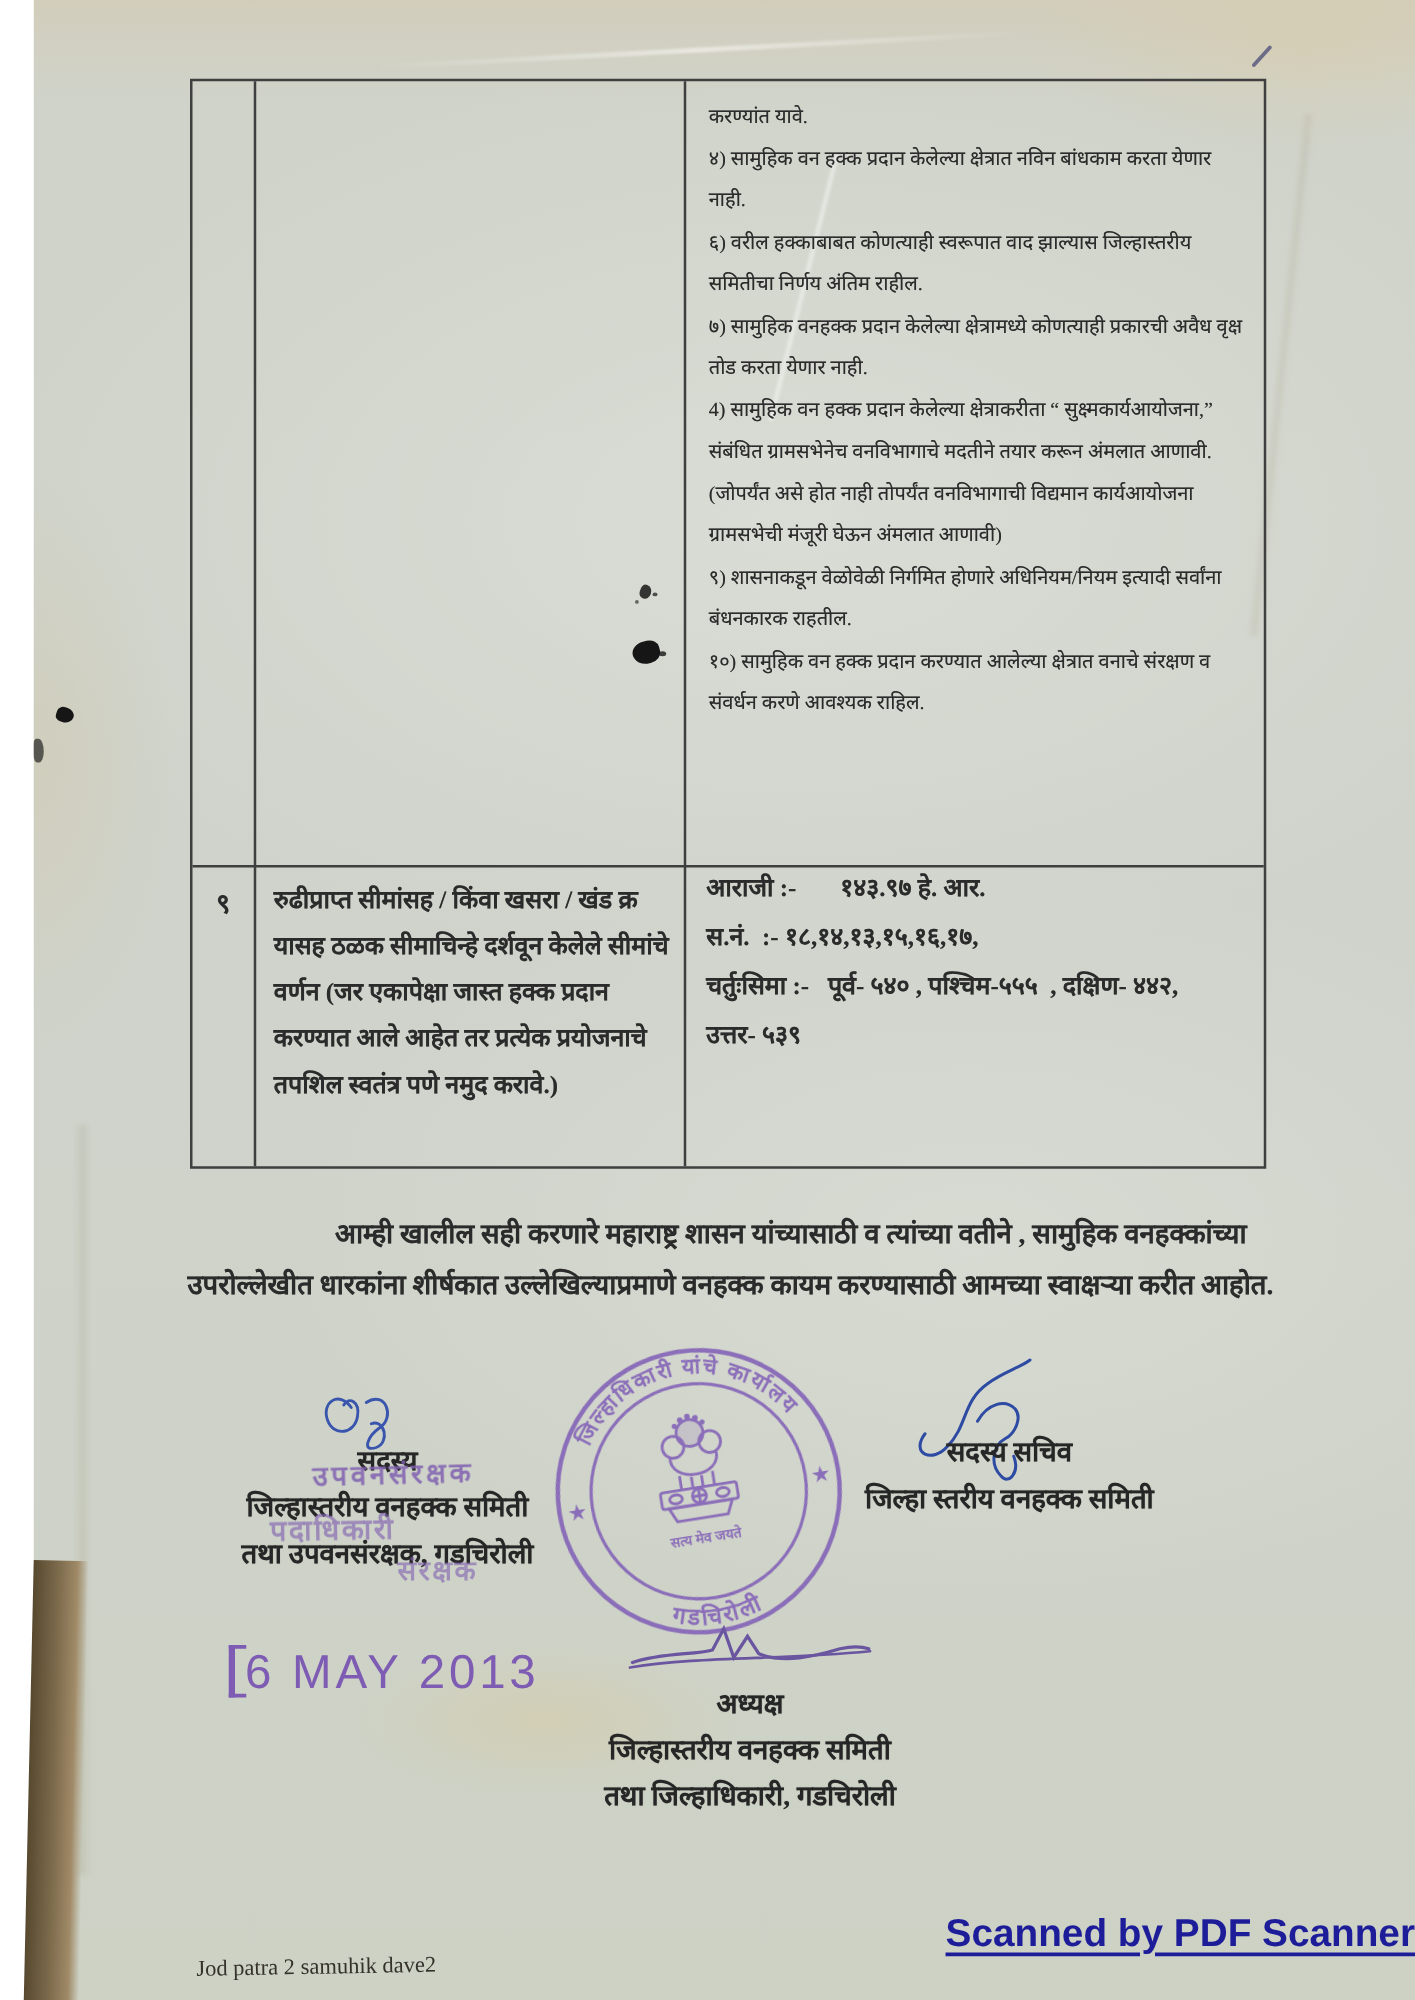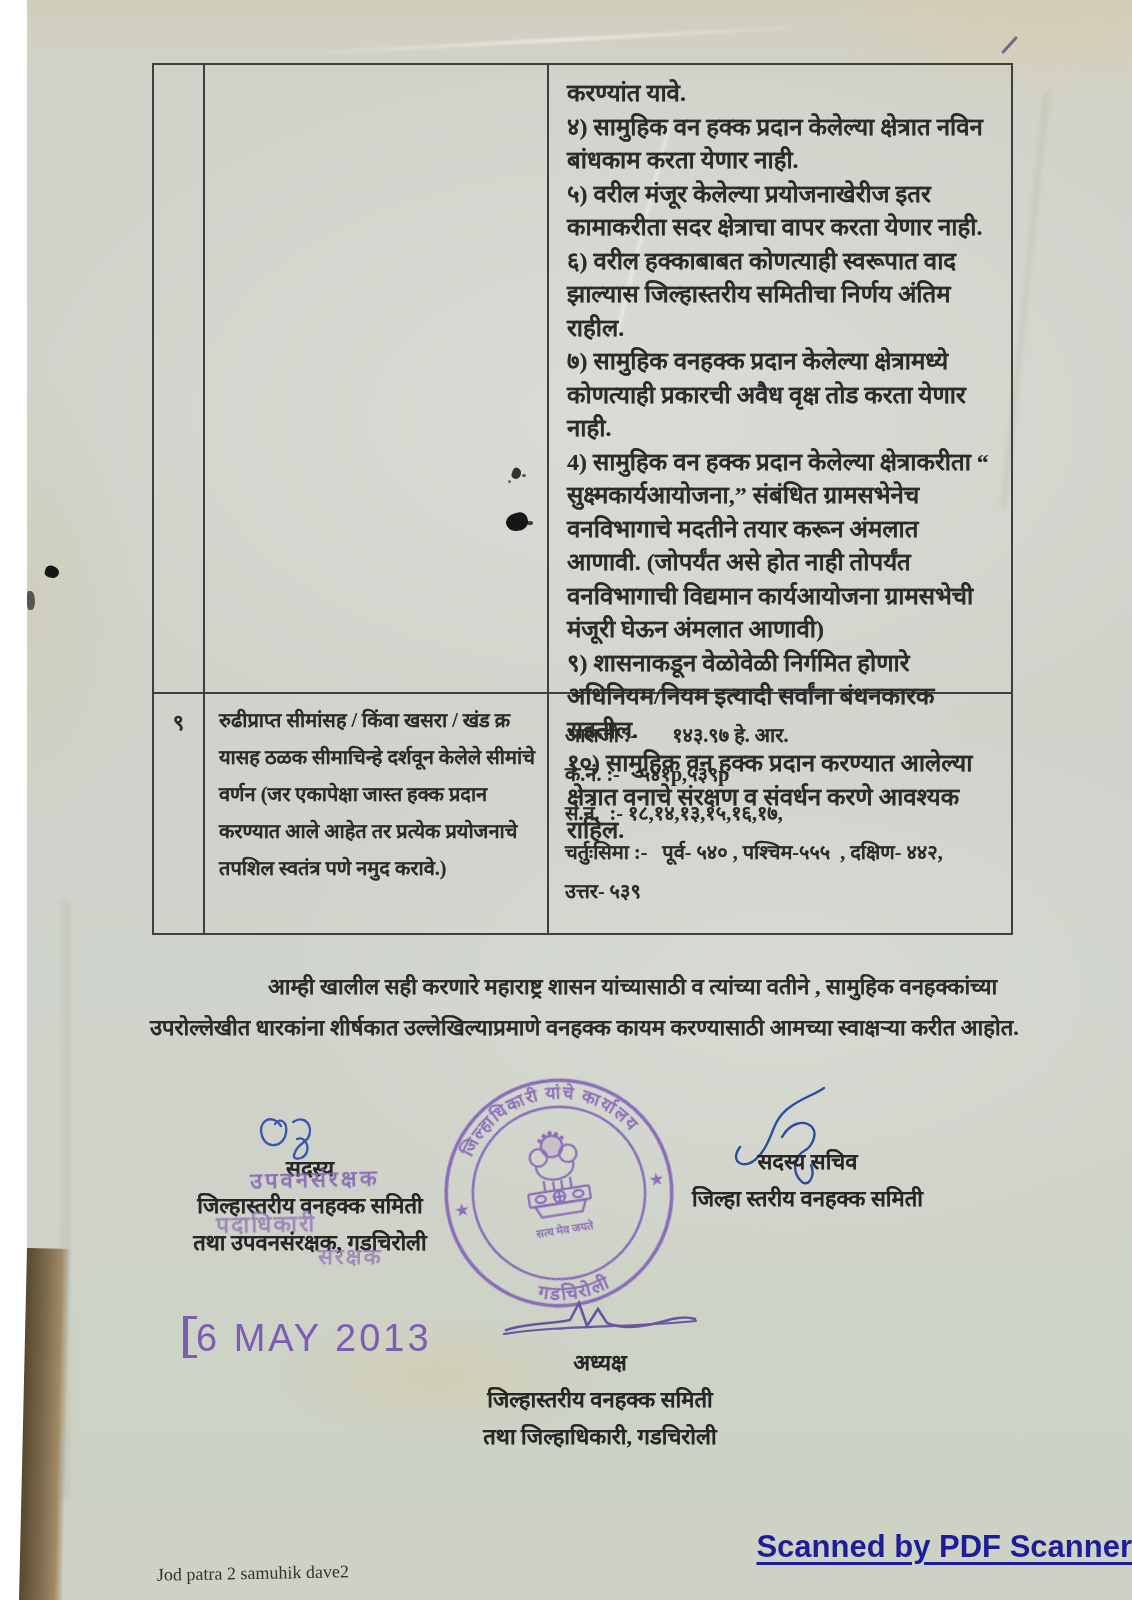--- a/index.html
+++ b/index.html
@@ -24,21 +24,21 @@
   .wood-edge{position:absolute;left:27px;top:1248px;width:44px;height:352px;
     background:linear-gradient(to right,#57492f,#7c6a4c 45%,#a08a67 80%, rgba(160,138,103,0));
     transform:rotate(1.3deg);transform-origin:top left;}
 
   
   .doc-table{position:absolute;left:152px;top:63px;width:861px;height:872px;
              border:2px solid #3f3f3f;box-sizing:border-box;}
   .vline{position:absolute;top:0;bottom:0;width:2px;background:#3f3f3f;}
   .hline{position:absolute;left:0;right:0;height:2px;background:#3f3f3f;}
   .cell{position:absolute;box-sizing:border-box;color:#2b2b2b;}
-  .cond p{margin:0;font-size:24px;line-height:33.5px;font-weight:700;
+  .cond p{margin:0;font-size:16px;line-height:33.5px;font-weight:400;
           text-shadow:0 0 .5px rgba(20,20,20,.4);}
   .serial{font-size:22px;font-weight:600;text-align:center;padding-top:14px;}
   .desc{font-size:20px;line-height:37px;font-weight:600;padding:10px 10px 16px 14px;
         text-shadow:0 0 .5px rgba(20,20,20,.4);}
   .details p{margin:0;font-size:20px;line-height:39px;font-weight:600;white-space:pre-wrap;
              text-shadow:0 0 .5px rgba(20,20,20,.4);}
 
   
   .declaration{position:absolute;left:150px;top:966px;width:872px;color:#2b2b2b;
                font-size:22px;line-height:41px;font-weight:600;text-indent:118px;
@@ -82,35 +82,33 @@
   <div class="wood-edge"></div>
 
   <div class="doc-table">
     <div class="vline" style="left:49px;"></div>
     <div class="vline" style="left:393px;"></div>
     <div class="hline" style="top:627px;"></div>
 
     <div class="cell cond" style="left:395px;top:0;width:462px;height:627px;padding:12px 14px 0 18px;">
       <p>करण्यांत यावे.</p>
       <p>४)  सामुहिक वन हक्क प्रदान केलेल्या क्षेत्रात नविन बांधकाम करता येणार नाही.</p>
-      <p>५)  वरील मंजूर केलेल्या प्रयोजनाखेरीज इतर कामाकरीता सदर क्षेत्राचा वापर करता येणार नाही.</p>
       <p>६)  वरील हक्काबाबत कोणत्याही स्वरूपात वाद झाल्यास जिल्हास्तरीय समितीचा निर्णय अंतिम राहील.</p>
       <p>७) सामुहिक वनहक्क प्रदान केलेल्या क्षेत्रामध्ये कोणत्याही प्रकारची अवैध वृक्ष तोड करता येणार नाही.</p>
       <p>4)  सामुहिक वन हक्क प्रदान केलेल्या क्षेत्राकरीता “ सुक्ष्मकार्यआयोजना,” संबंधित ग्रामसभेनेच वनविभागाचे मदतीने तयार करून अंमलात आणावी. (जोपर्यंत असे होत नाही तोपर्यंत वनविभागाची विद्यमान कार्यआयोजना ग्रामसभेची मंजूरी घेऊन अंमलात आणावी)</p>
       <p>९)  शासनाकडून वेळोवेळी निर्गमित होणारे अधिनियम/नियम इत्यादी सर्वांना बंधनकारक राहतील.</p>
       <p>१०) सामुहिक वन हक्क प्रदान करण्यात आलेल्या क्षेत्रात वनाचे संरक्षण व संवर्धन करणे आवश्यक राहिल.</p>
     </div>
 
     <div class="cell serial" style="left:0;top:627px;width:49px;height:243px;">९</div>
 
     <div class="cell desc" style="left:51px;top:627px;width:342px;height:243px;">रुढीप्राप्त सीमांसह / किंवा खसरा / खंड क्र यासह ठळक सीमाचिन्हे दर्शवून केलेले सीमांचे वर्णन (जर एकापेक्षा जास्त हक्क प्रदान करण्यात आले आहेत तर प्रत्येक प्रयोजनाचे तपशिल स्वतंत्र पणे नमुद करावे.)</div>
 
-    <div class="cell details" style="left:395px;top:627px;width:462px;height:243px;padding:24px 10px 0 16px;">
+    <div class="cell details" style="left:395px;top:627px;width:462px;height:243px;padding:0 10px 0 16px;">
       <p>आराजी :-       १४३.९७ हे. आर.</p>
-      <p>कं.नं. :-    ५४१p,५३९p</p>
       <p>स.नं.  :- १८,१४,१३,१५,१६,१७,</p>
       <p>चर्तुःसिमा :-   पूर्व- ५४० , पश्चिम-५५५  , दक्षिण- ४४२,</p>
       <p>उत्तर- ५३९</p>
     </div>
   </div>
 
   <div class="declaration">आम्ही  खालील  सही  करणारे  महाराष्ट्र  शासन  यांच्यासाठी  व त्यांच्या  वतीने , सामुहिक वनहक्कांच्या  उपरोल्लेखीत  धारकांना  शीर्षकात  उल्लेखिल्याप्रमाणे  वनहक्क  कायम  करण्यासाठी  आमच्या स्वाक्षऱ्या  करीत  आहोत.</div>
 
   <svg style="position:absolute;left:253px;top:1110px;" width="72" height="82" viewBox="0 0 72 82">
     <path d="M 28,16 C 18,2 4,12 9,26 C 14,40 31,37 33,23 C 35,11 26,7 22,14

